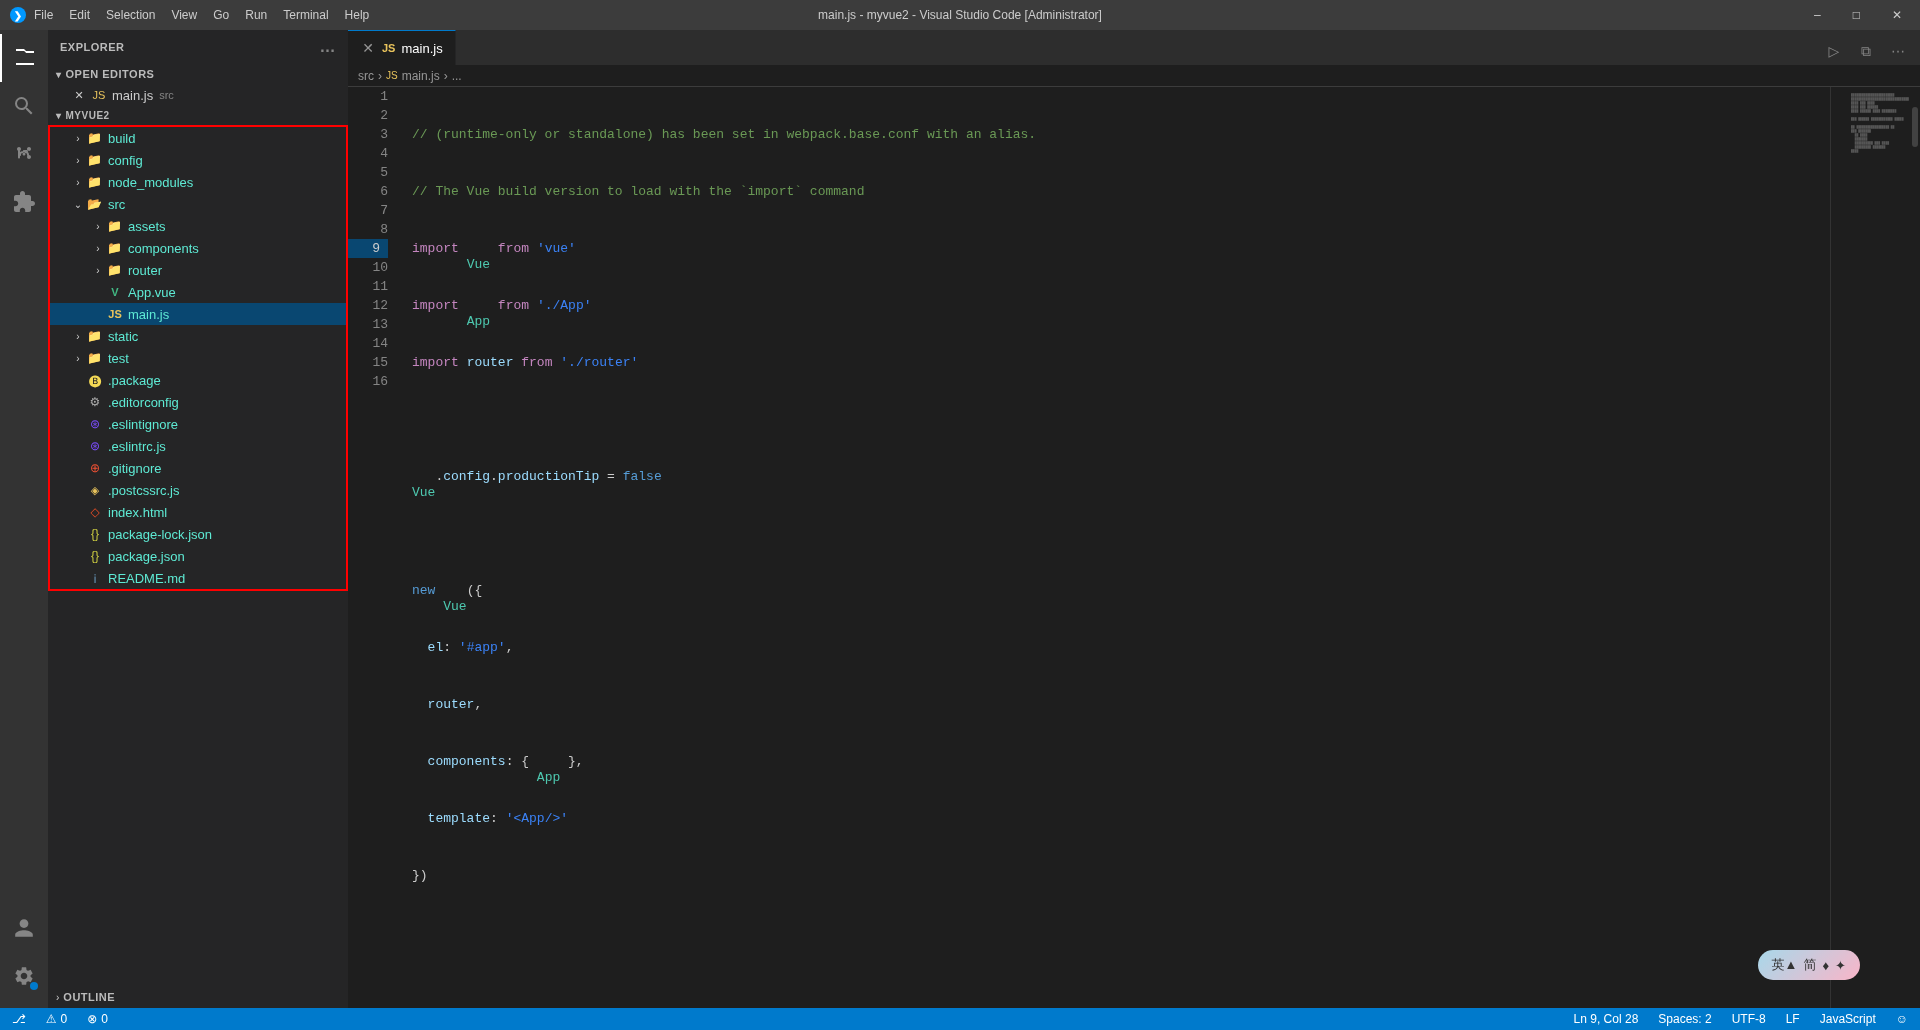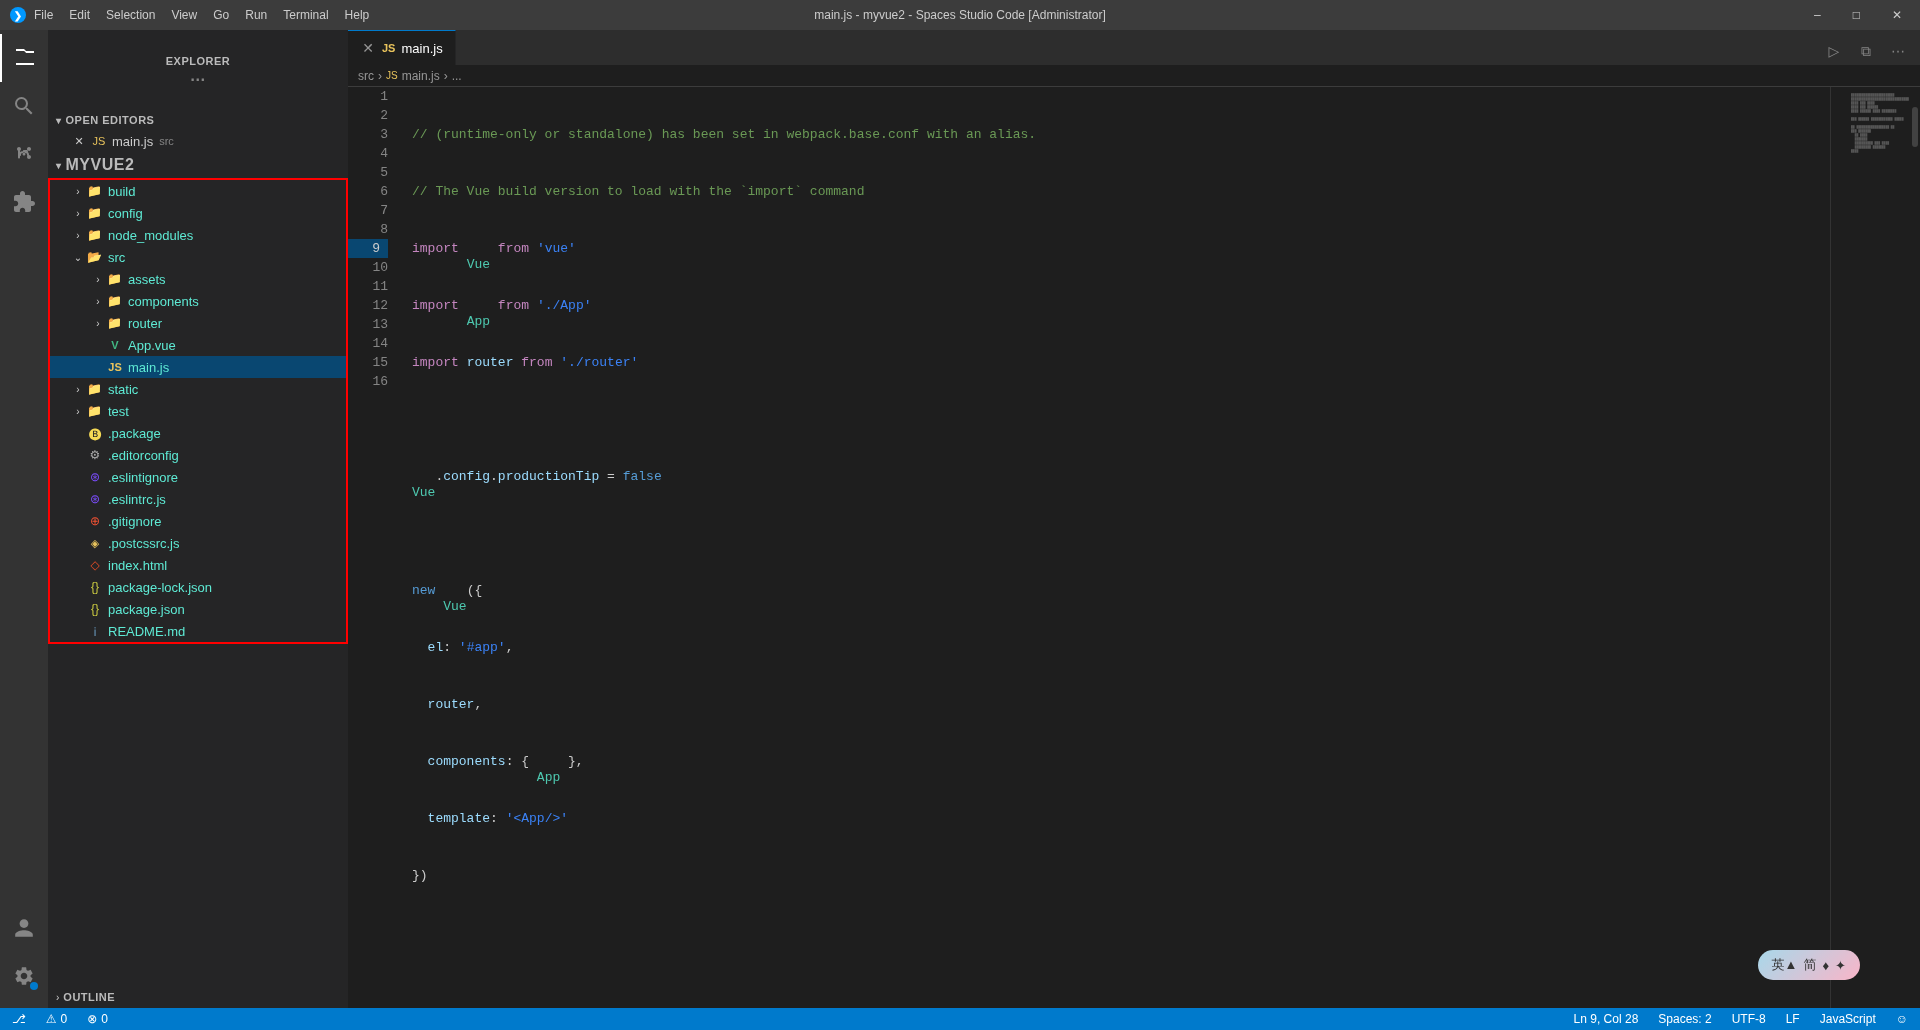--- a/index.html
+++ b/index.html
@@ -115,27 +115,26 @@
       background: #252526;
       display: flex;
       flex-direction: column;
       flex-shrink: 0;
       overflow: hidden;
     }
     .sidebar-header {
       display: flex;
       align-items: center;
       justify-content: space-between;
-      padding: 25px 12px;
+      padding: 8px 12px;
       text-transform: uppercase;
       font-size: 11px;
       font-weight: 600;
       color: #bbbbbb;
       letter-spacing: 0.5px;
-      flex-direction: column;
     }
     .sidebar-section-header {
       display: flex;
       align-items: center;
       padding: 4px 8px;
       cursor: pointer;
       font-size: 11px;
       font-weight: 700;
       text-transform: uppercase;
       letter-spacing: 0.5px;
@@ -408,21 +407,21 @@
       <span>File</span>
       <span>Edit</span>
       <span>Selection</span>
       <span>View</span>
       <span>Go</span>
       <span>Run</span>
       <span>Terminal</span>
       <span>Help</span>
     </div>
   </div>
-  <div class="title-bar-center">main.js - myvue2 - Spaces Studio Code [Administrator]</div>
+  <div class="title-bar-center">main.js - myvue2 - Visual Studio Code [Administrator]</div>
   <div class="title-bar-right">
     <span>–</span>
     <span>□</span>
     <span>✕</span>
   </div>
 </div>
 
 <div class="main-layout">
 
   <div class="activity-bar">
@@ -477,21 +476,21 @@
         <span class="file-icon" style="color:#e8c35c; font-size:11px;">JS</span>
         <span class="file-name" style="color:#cccccc;">main.js</span>
         <span class="file-name" style="color:#858585; margin-left:6px; font-size:11px;">src</span>
       </div>
     </div>
 
     <div class="file-tree">
 
       <div class="sidebar-section-header">
         <span style="margin-right:4px; font-size:10px;">▾</span>
-        <span style="font-size:16px;">MYVUE2</span>
+        <span style="font-size:10px;">MYVUE2</span>
       </div>
 
       <div class="file-tree-highlight">
 
         <div class="tree-item" style="padding-left:20px;">
           <span class="arrow">›</span>
           <span class="file-icon" style="color:#e8a87c;">📁</span>
           <span class="file-name">build</span>
         </div>
 

